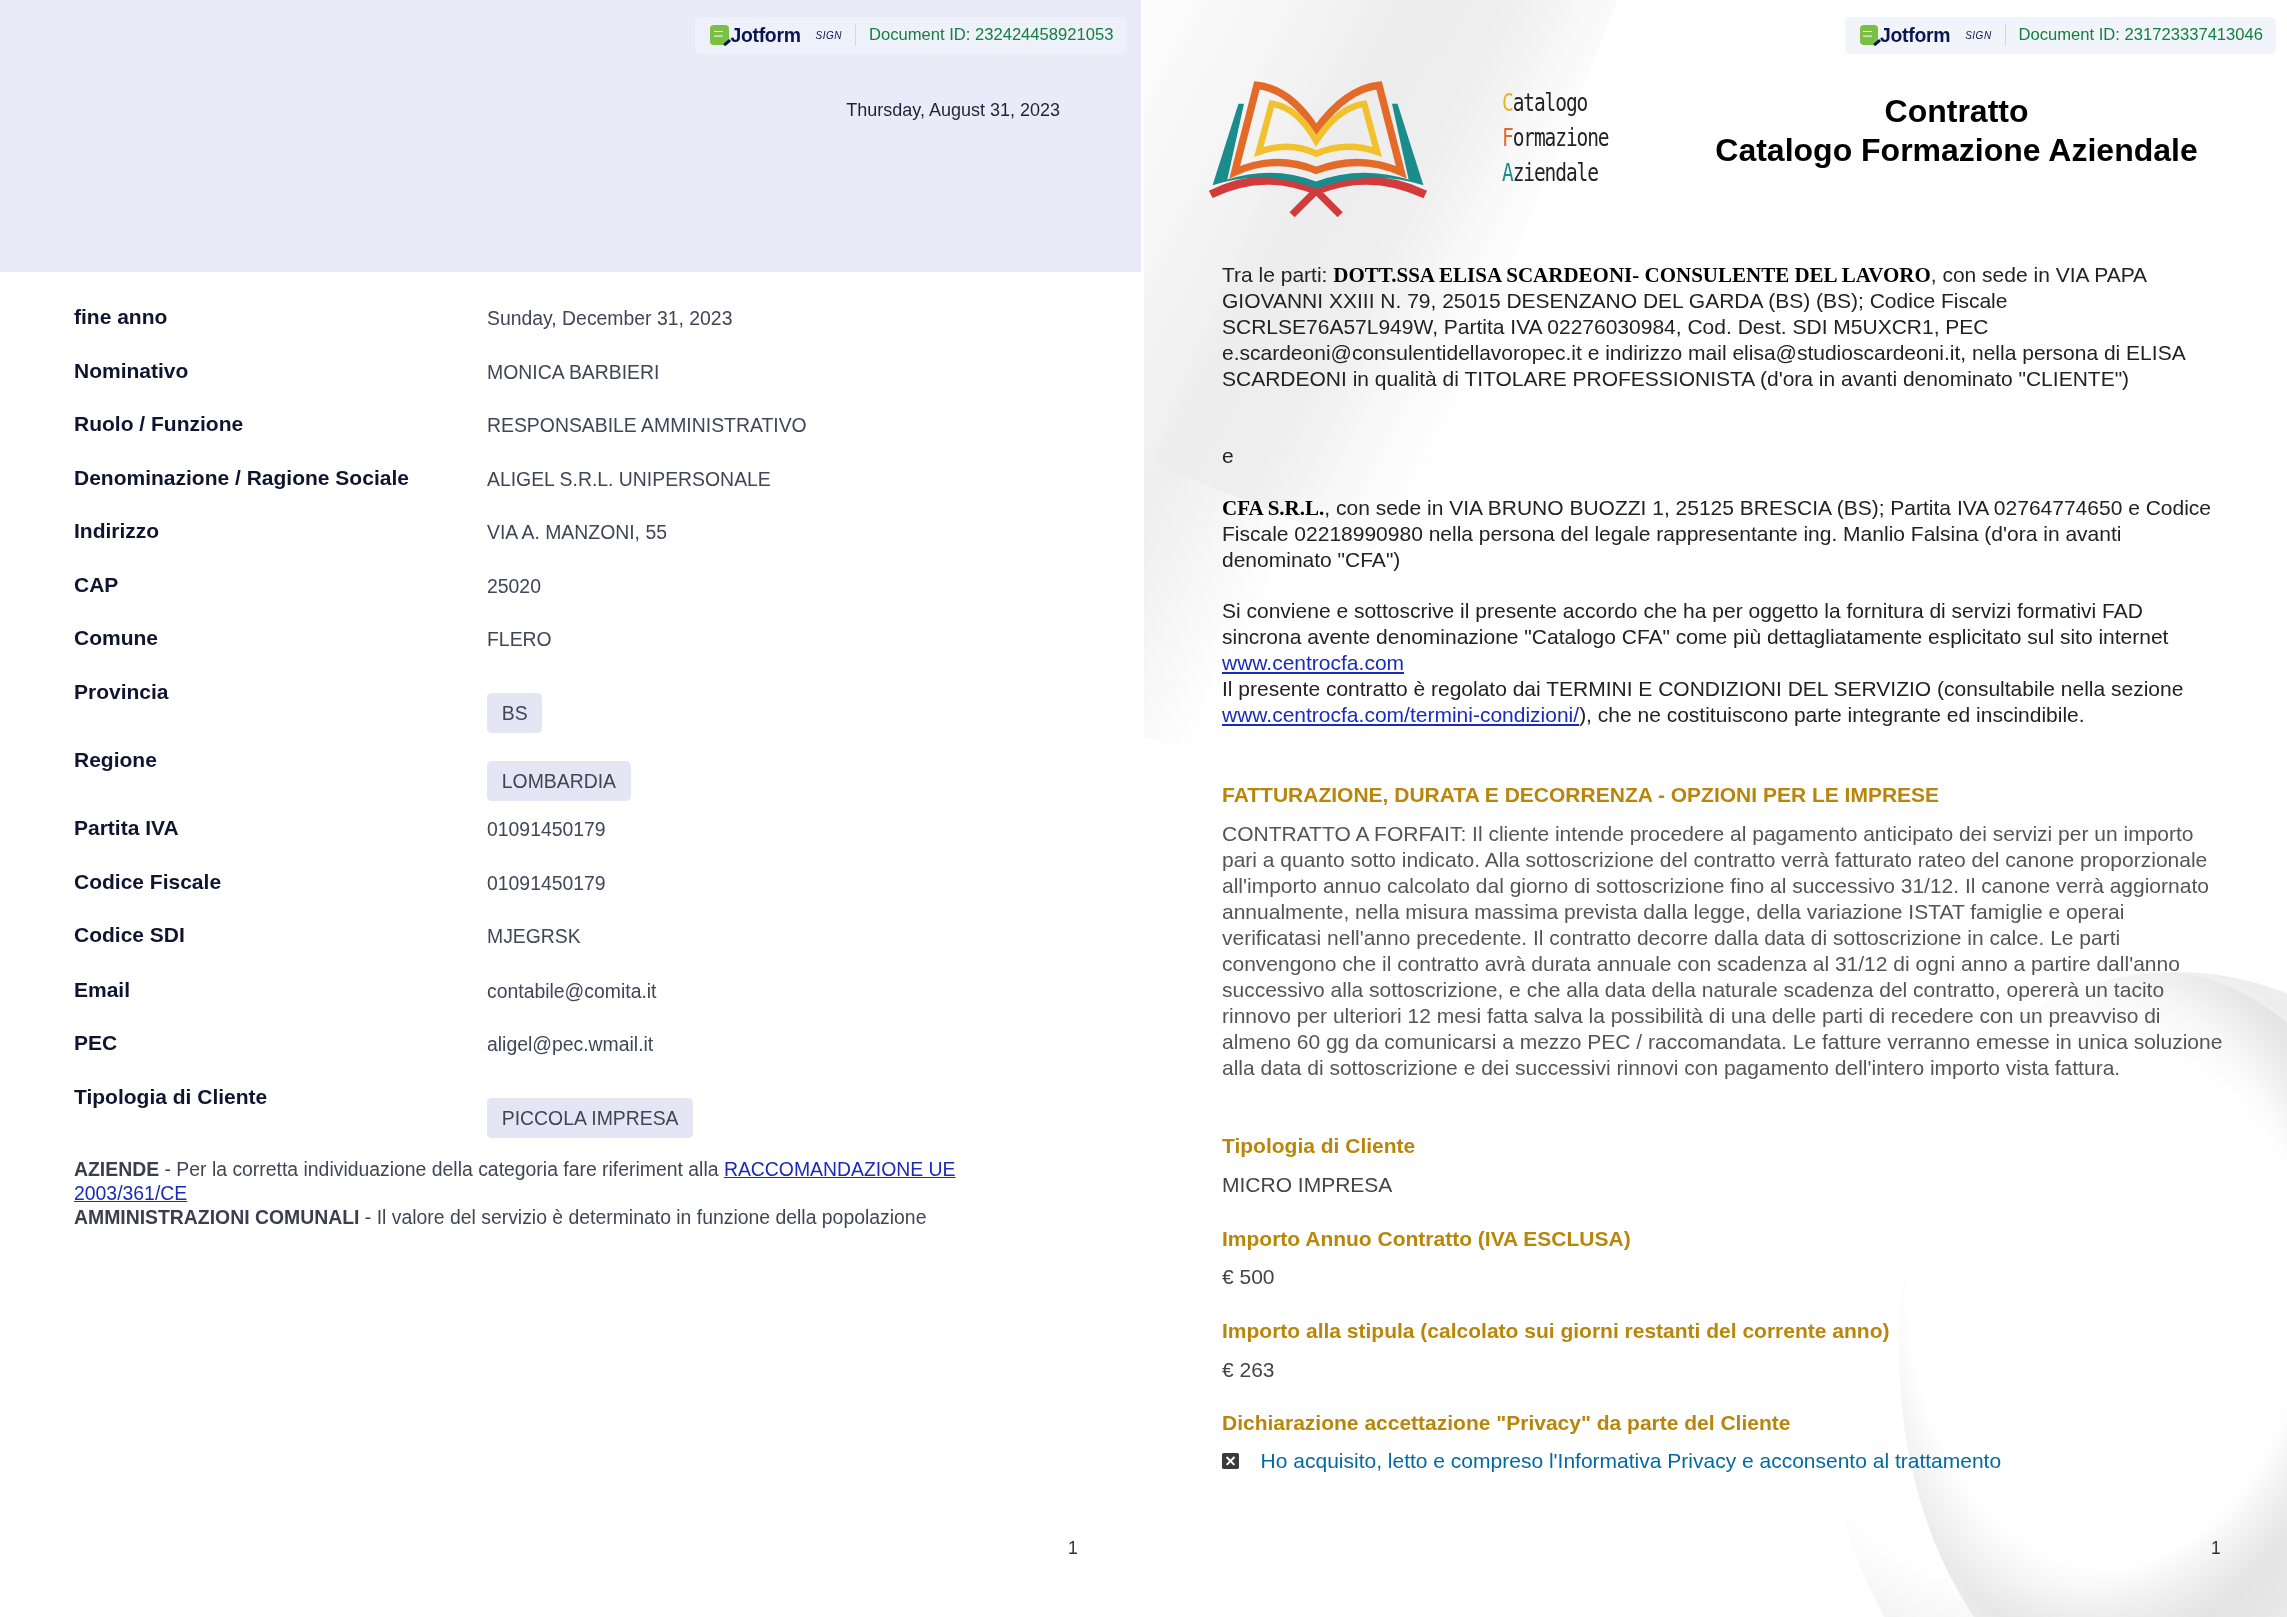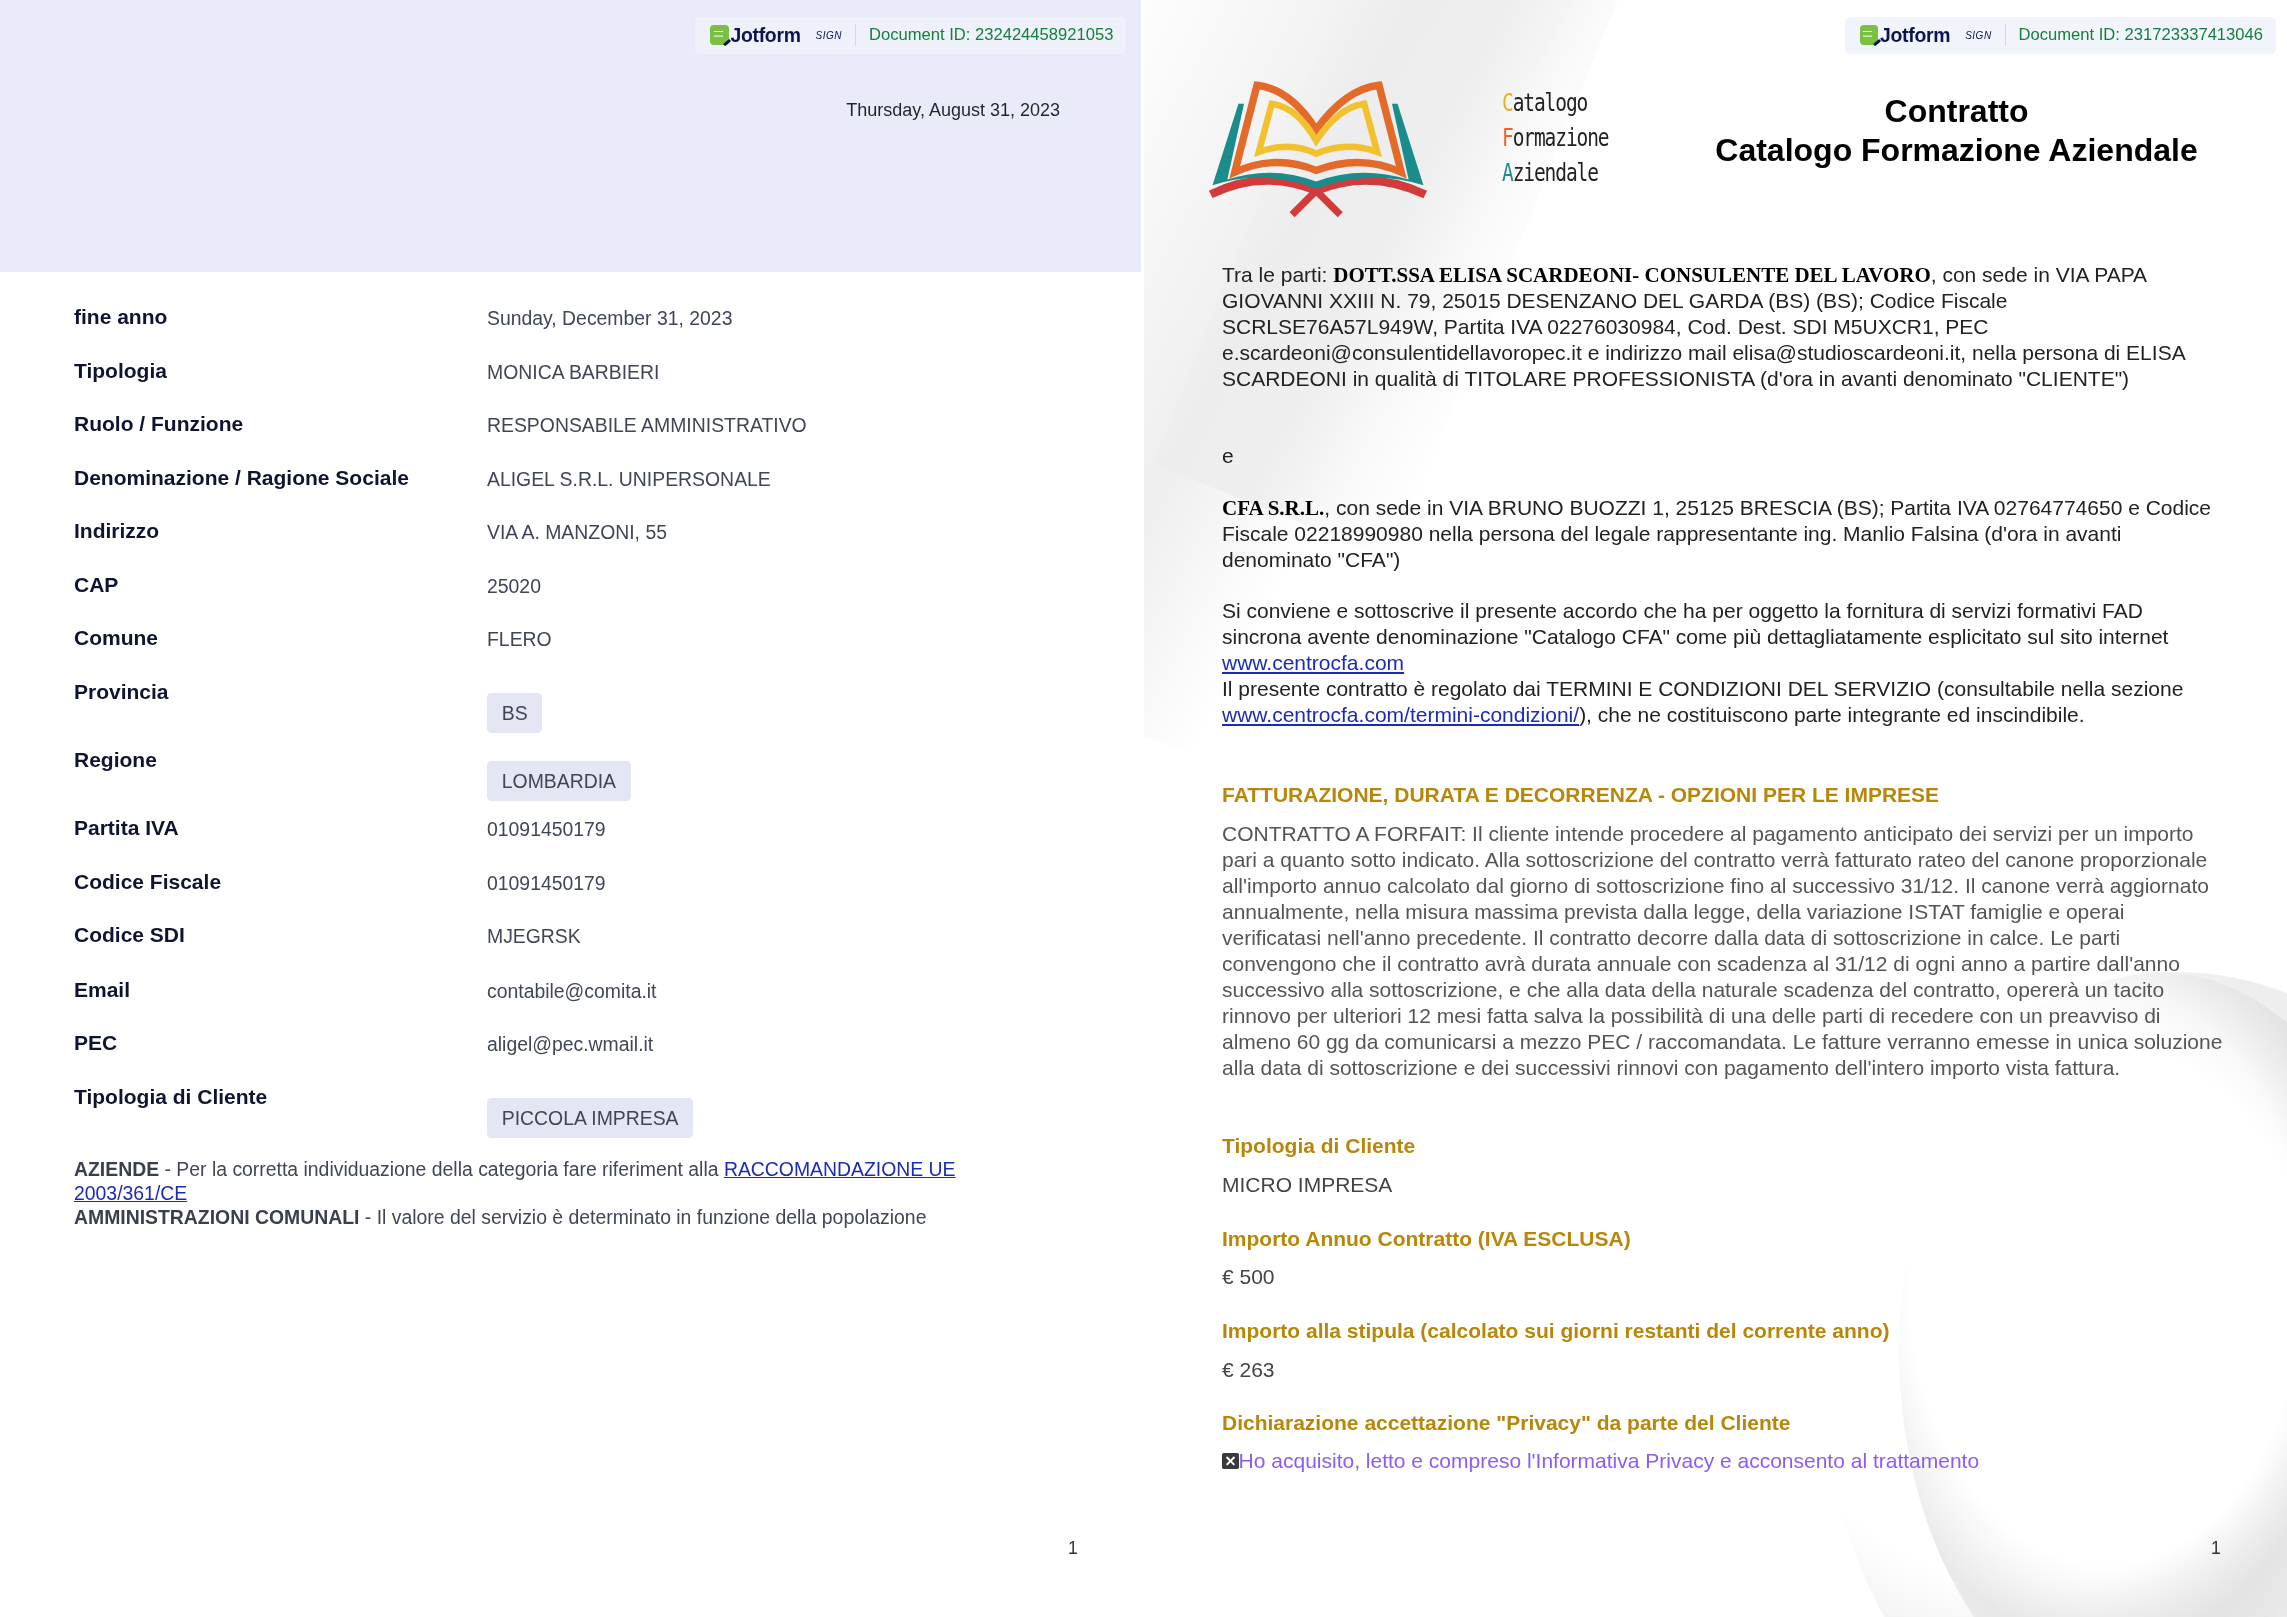--- a/index.html
+++ b/index.html
@@ -58,21 +58,21 @@
     .doc-title { position: absolute; left: 517px; top: 92px; width: 591px; text-align: center; font-size: 32px; font-weight: 700; line-height: 39px; color: #000; }
 
     .body-text { position: absolute; left: 78px; width: 997px; font-size: 21px; line-height: 26px; color: #222; }
     .body-text b { color: #000; font-family: Liberation Serif, serif; }
     .body-text a { color: #1a2bb8; text-decoration: underline; }
 
     .section-h { position: absolute; left: 78px; font-size: 21px; font-weight: 700; color: #B8860B; white-space: nowrap; }
     .section-p { position: absolute; left: 78px; width: 1006px; font-size: 21px; line-height: 26px; color: #555; }
     .section-v { position: absolute; left: 78px; font-size: 21px; color: #444; }
 
-    .checkbox-row { position: absolute; left: 78px; top: 1449px; display: flex; align-items: center; gap: 0; font-size: 21px; color: #8b5cf6; }
+    .checkbox-row { position: absolute; left: 78px; top: 1449px; display: flex; align-items: center; gap: 22px; font-size: 21px; color: #0369a1; }
     .checkbox { width: 16.6px; height: 16.6px; background: #3a3a3a; border-radius: 1.8px; position: relative; }
     .checkbox::before, .checkbox::after { content: ""; position: absolute; left: 2.8px; top: 7.4px; width: 11px; height: 1.8px; background: #fff; }
     .checkbox::before { transform: rotate(45deg); }
     .checkbox::after { transform: rotate(-45deg); }
   </style>
 </head>
 <body>
 
 <div class="page" id="page-left">
   <div class="left-header"></div>
@@ -88,21 +88,21 @@
   </div>
 
   <div class="left-date">Thursday, August 31, 2023</div>
 
   <div class="fields">
     <div class="field" style="top:0px">
       <span class="field-label">fine anno</span>
       <span class="field-value">Sunday, December 31, 2023</span>
     </div>
     <div class="field" style="top:54px">
-      <span class="field-label">Tipologia</span>
+      <span class="field-label">Nominativo</span>
       <span class="field-value">MONICA BARBIERI</span>
     </div>
     <div class="field" style="top:107px">
       <span class="field-label">Ruolo / Funzione</span>
       <span class="field-value">RESPONSABILE AMMINISTRATIVO</span>
     </div>
     <div class="field" style="top:161px">
       <span class="field-label">Denominazione / Ragione Sociale</span>
       <span class="field-value">ALIGEL S.R.L. UNIPERSONALE</span>
     </div>

